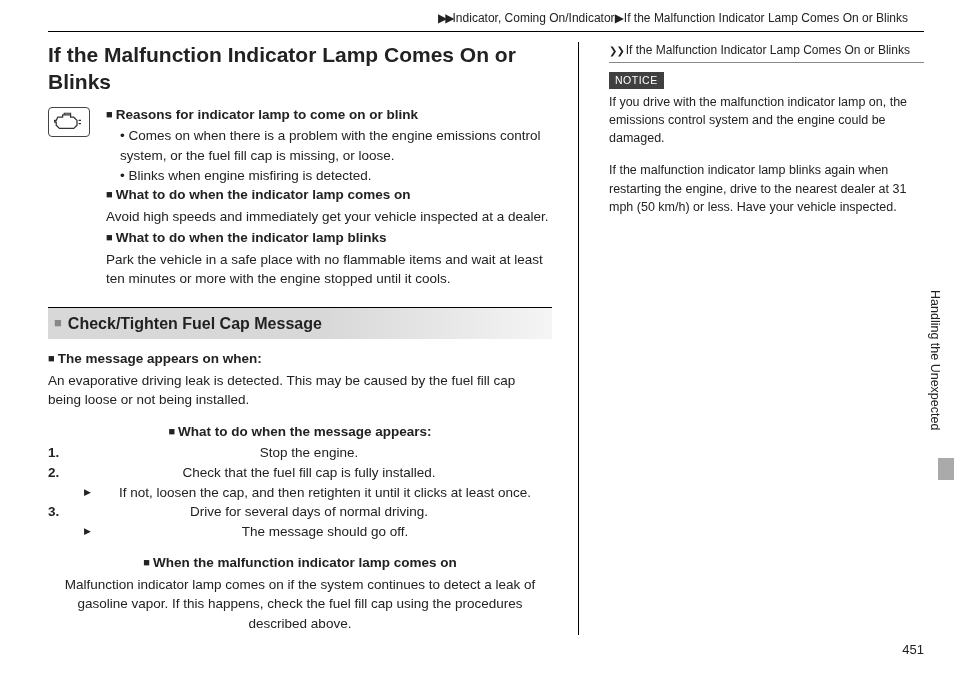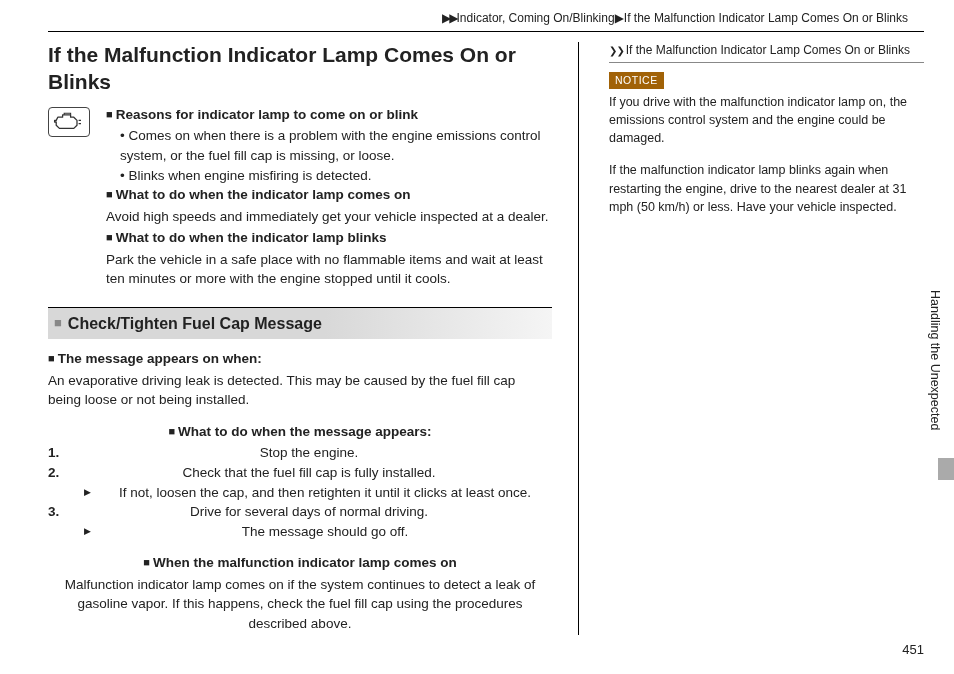--- a/index.html
+++ b/index.html
@@ -84,21 +84,21 @@
   .indent-arrow::before { content: "▶"; font-size: 9px; position: absolute; left: 18px; top: 3px; }
   .side-title {
     border-bottom: 1px solid #888;
     font-size: 12px;
     padding-bottom: 2px;
     margin-bottom: 8px;
   }
   .side-title .dbl { font-size: 10px; letter-spacing: -1px; margin-right: 2px; }
   .notice {
     display: inline-block;
-    background: #a16207;
+    background: #404040;
     color: #fff;
     font-size: 10.5px;
     padding: 1px 6px;
     margin-bottom: 4px;
     letter-spacing: 0.5px;
   }
   .side-para { margin-bottom: 14px; }
   .side-tab {
     position: absolute;
     right: 10px;
@@ -126,21 +126,21 @@
     padding-left: 30px;
     min-height: 560px;
   }
 </style>
 </head>
 <body>
 
 <div class="page">
 
   <div class="breadcrumb">
-    <span class="arrow">▶▶</span><span>Indicator, Coming On/Blinking</span><span>▶</span><span>If the Malfunction Indicator Lamp Comes On or Blinks</span>
+    <span class="arrow">▶▶</span><span>Indicator, Coming On/Indicator</span><span>▶</span><span>If the Malfunction Indicator Lamp Comes On or Blinks</span>
   </div>
   <hr class="rule">
 
   <div class="columns">
 
     <div class="col-left">
       <h1>If the Malfunction Indicator Lamp Comes On or Blinks</h1>
 
       <div class="icon-box">
         <div class="engine-icon">

